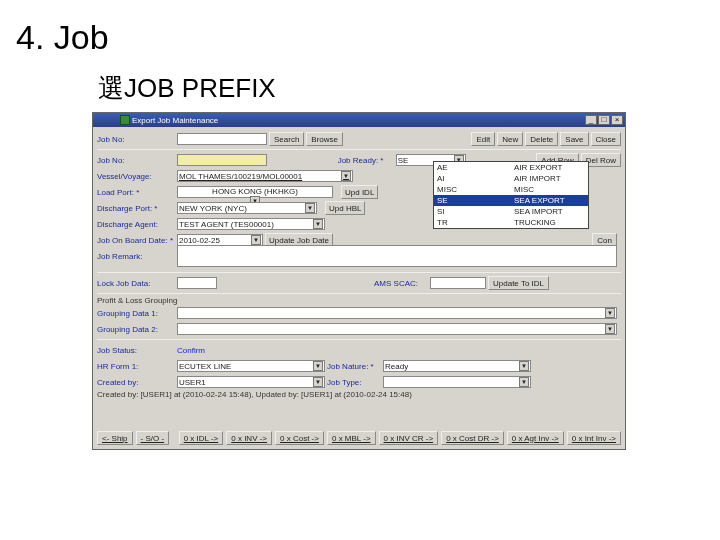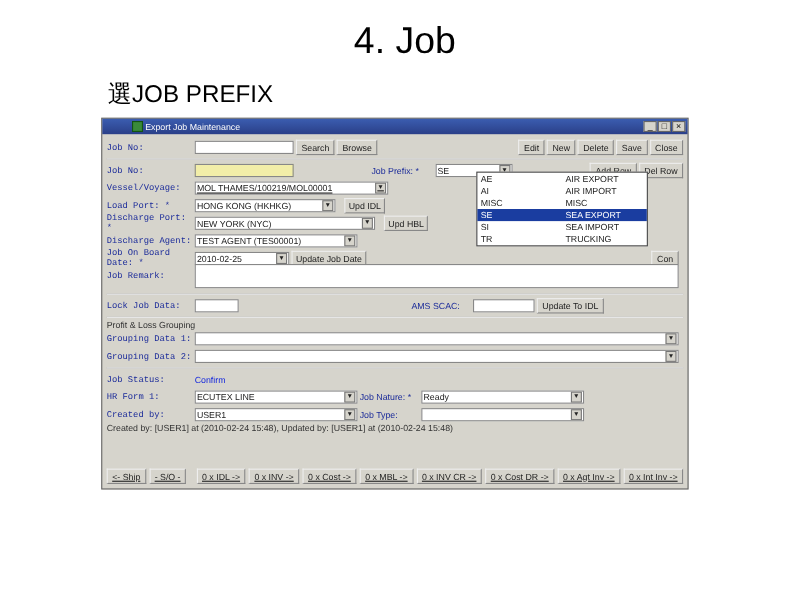--- a/index.html
+++ b/index.html
@@ -1,26 +1,26 @@
 <!DOCTYPE html>
 <html><head>
 <meta charset="utf-8">
 <style>
   * { box-sizing: border-box; margin: 0; padding: 0; }
   body { width: 720px; height: 540px; background: #fff; font-family: Arial, sans-serif; }
-  .slide-title { font-size: 34px; text-align: center; padding: 18px 0 14px; margin-left: 16px; }
-  .slide-sub { font-size: 22px; padding-left: 98px; margin-bottom: 6px; }
+  .slide-title { font-size: 34px; text-align: left; padding: 18px 0 14px; margin-left: 16px; }
+  .slide-sub { font-size: 26px; padding-left: 98px; margin-bottom: 6px; }
   .app { position: relative; margin: 0 92px 0 92px; width: 534px; height: 338px; background: #d6d4cc; border: 1px solid #666; font-size: 8px; color: #222; }
   .titlebar { height: 14px; background: linear-gradient(#3b5db0,#2a3f88); color:#fff; display:flex; align-items:center; justify-content:space-between; padding:0 2px; }
   .titlebar-left { display:flex; align-items:center; gap:2px;padding-left:25px; }
   .app-icon { width:10px; height:10px; background:#3a8a3a; border:1px solid #135313; }
   .titlebar-btns { display:flex; gap:1px; }
   .win-btn { width:12px; height:10px; background:#d6d4cc; border:1px solid #666; color:#000; font-size:8px; line-height:8px; text-align:center; }
   .row { display:flex; align-items:center; height:16px; padding:0 4px; gap:2px; }
-  .lbl { width:78px; color:#1a2a99;font-family:Liberation Mono, monospace; }
+  .lbl { width:78px; color:#1a2a99; }
   .lbl-s { width:54px; color:#1a2a99; }
   .fld-wh { background:#fff; border:1px solid #888; height:12px; }
   .fld-yl { background:#f2eea8; border:1px solid #888; height:12px; }
   .cmb { background:#fff; border:1px solid #888; height:12px; display:flex; align-items:center; justify-content:space-between; padding:0 1px; }
   .cmb-btn { width:10px; height:10px; background:#d6d4cc; border:1px solid #777; font-size:6px; text-align:center; line-height:8px; }
   .btn { height:14px; background:#d6d4cc; border:1px solid #888; border-top-color:#eee; border-left-color:#eee; padding:0 4px; display:flex; align-items:center; }
   .sep { height:1px; background:#999; margin:2px 4px; border-bottom:1px solid #eee; }
   .dropdown { position:absolute; background:#fff; border:1px solid #444; z-index:5; font-size:8px; }
   .dropdown .itm { display:flex; }
   .dropdown .itm span { flex:1; padding:1px 3px; }
@@ -62,21 +62,21 @@
     <div class="btn">Delete</div>
     <div class="btn">Save</div>
     <div class="btn">Close</div>
   </div>
   <div class="sep"></div>
 
   <div class="row">
     <span class="lbl">Job No:</span>
     <div class="fld-yl" style="width:90px;"></div>
     <div class="spacer"></div>
-    <span class="lbl-s" style="width:56px;">Job Prefix: *</span>
+    <span class="lbl-s" style="width:56px;">Job Ready: *</span>
     <div class="cmb" style="width:70px;">
       <span>SE</span>
       <div class="cmb-btn">▼</div>
     </div>
     <div class="spacer"></div>
     <div class="btn">Add Row</div>
     <div class="btn">Del Row</div>
   </div>
 
   <div class="dropdown" style="left:340px; top:48px; width:156px;">
@@ -108,30 +108,30 @@
 
   <div class="row">
     <span class="lbl">Vessel/Voyage:</span>
     <div class="cmb" style="width:176px;text-decoration:underline;">
         <span>MOL THAMES/100219/MOL00001</span>
         <div class="cmb-btn">▼</div>
       </div>
   </div>
   <div class="row">
     <span class="lbl">Load Port: *</span>
-    <div class="cmb" style="width:128px;">
+    <div class="cmb" style="width:156px;flex-direction:column;">
         <span>HONG KONG  (HKHKG)</span>
         <div class="cmb-btn">▼</div>
       </div>
     <span style="width:4px;"></span>
     <div class="btn" style="padding:0 3px;">Upd IDL</div>
   </div>
   <div class="row">
     <span class="lbl">Discharge Port: *</span>
-    <div class="cmb" style="width:164px;">
+    <div class="cmb" style="width:140px;">
         <span>NEW YORK  (NYC)</span>
         <div class="cmb-btn">▼</div>
       </div>
     <span style="width:4px;"></span>
     <div class="btn" style="padding:0 3px;">Upd HBL</div>
   </div>
   <div class="row">
     <span class="lbl">Discharge Agent:</span>
     <div class="cmb" style="width:148px;">
         <span>TEST AGENT  (TES00001)</span>

